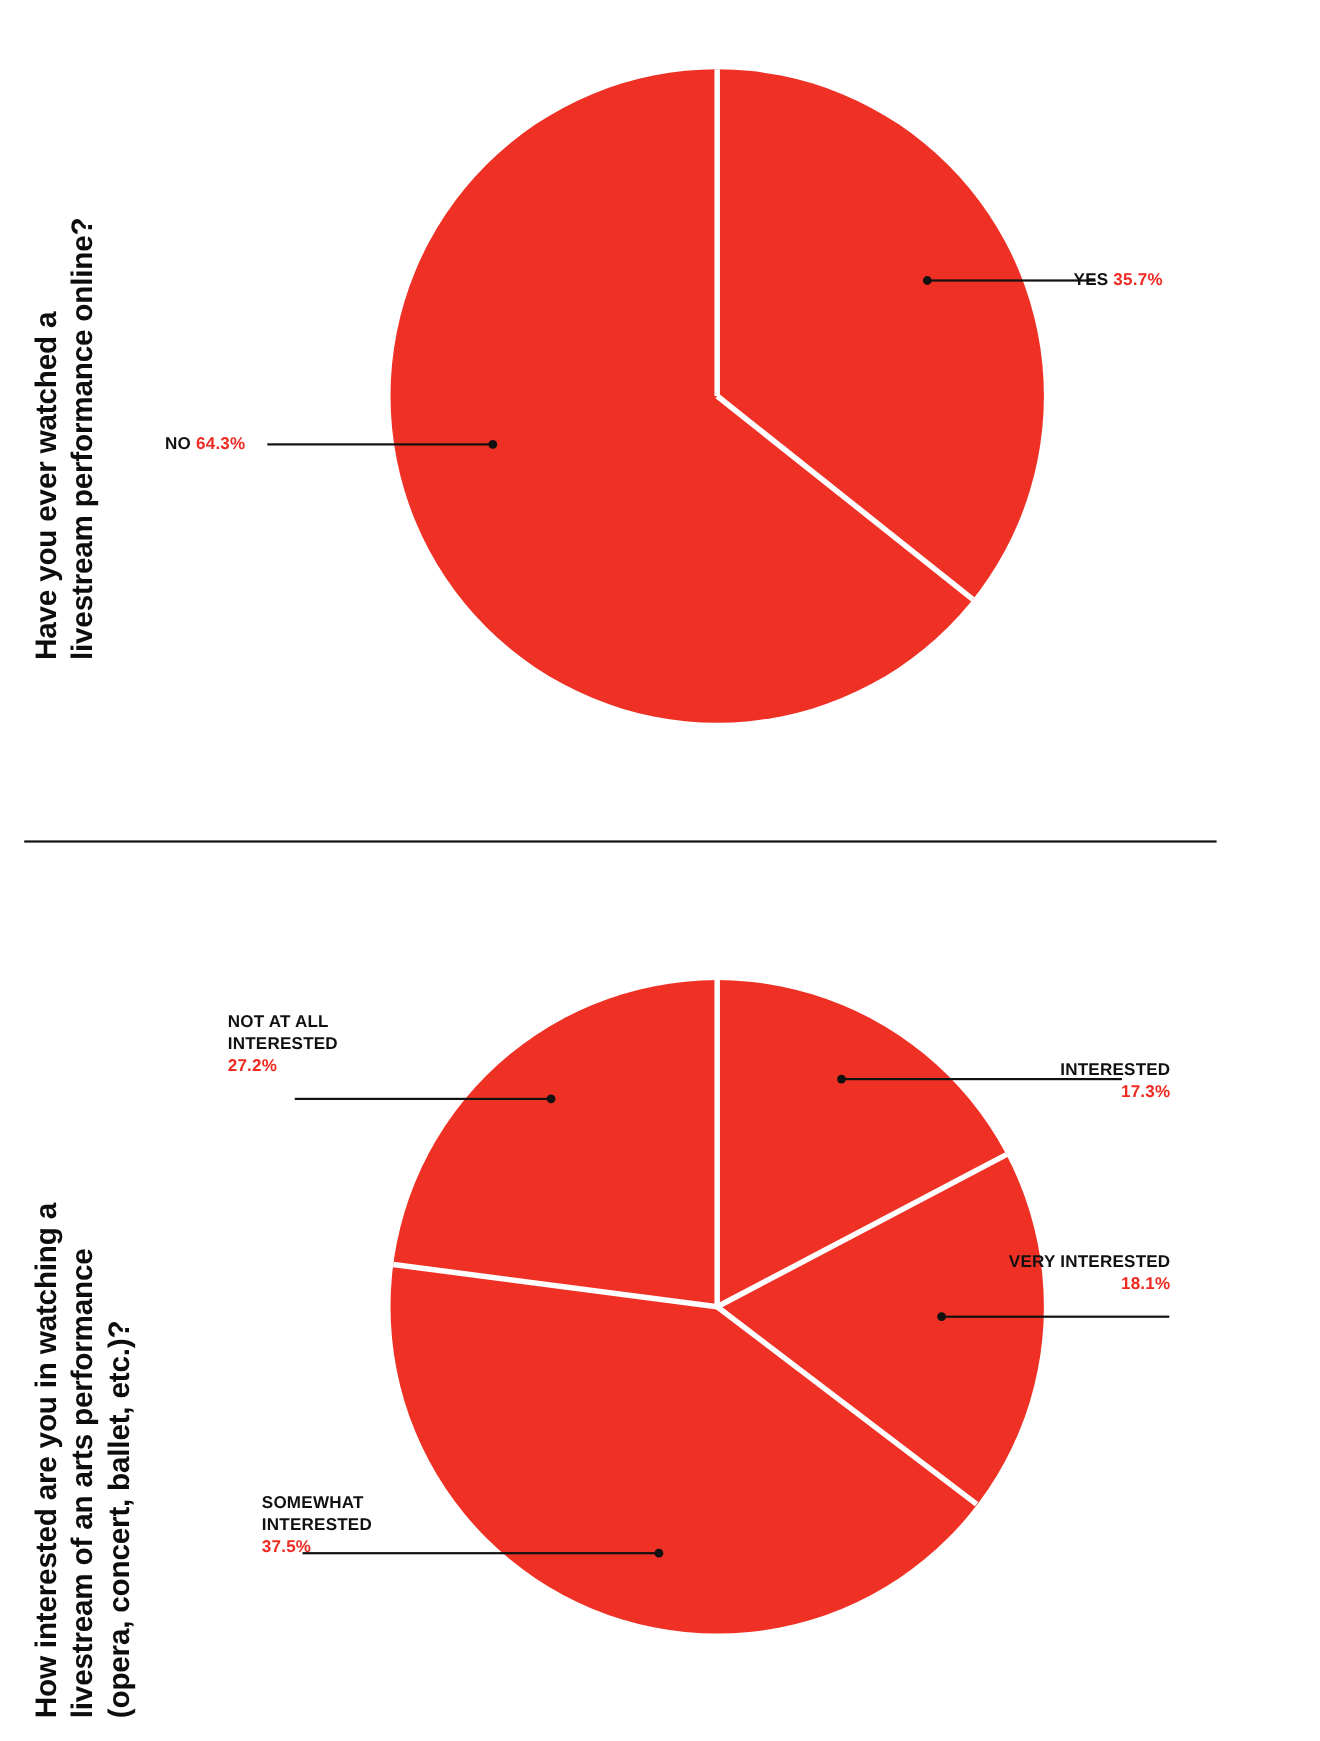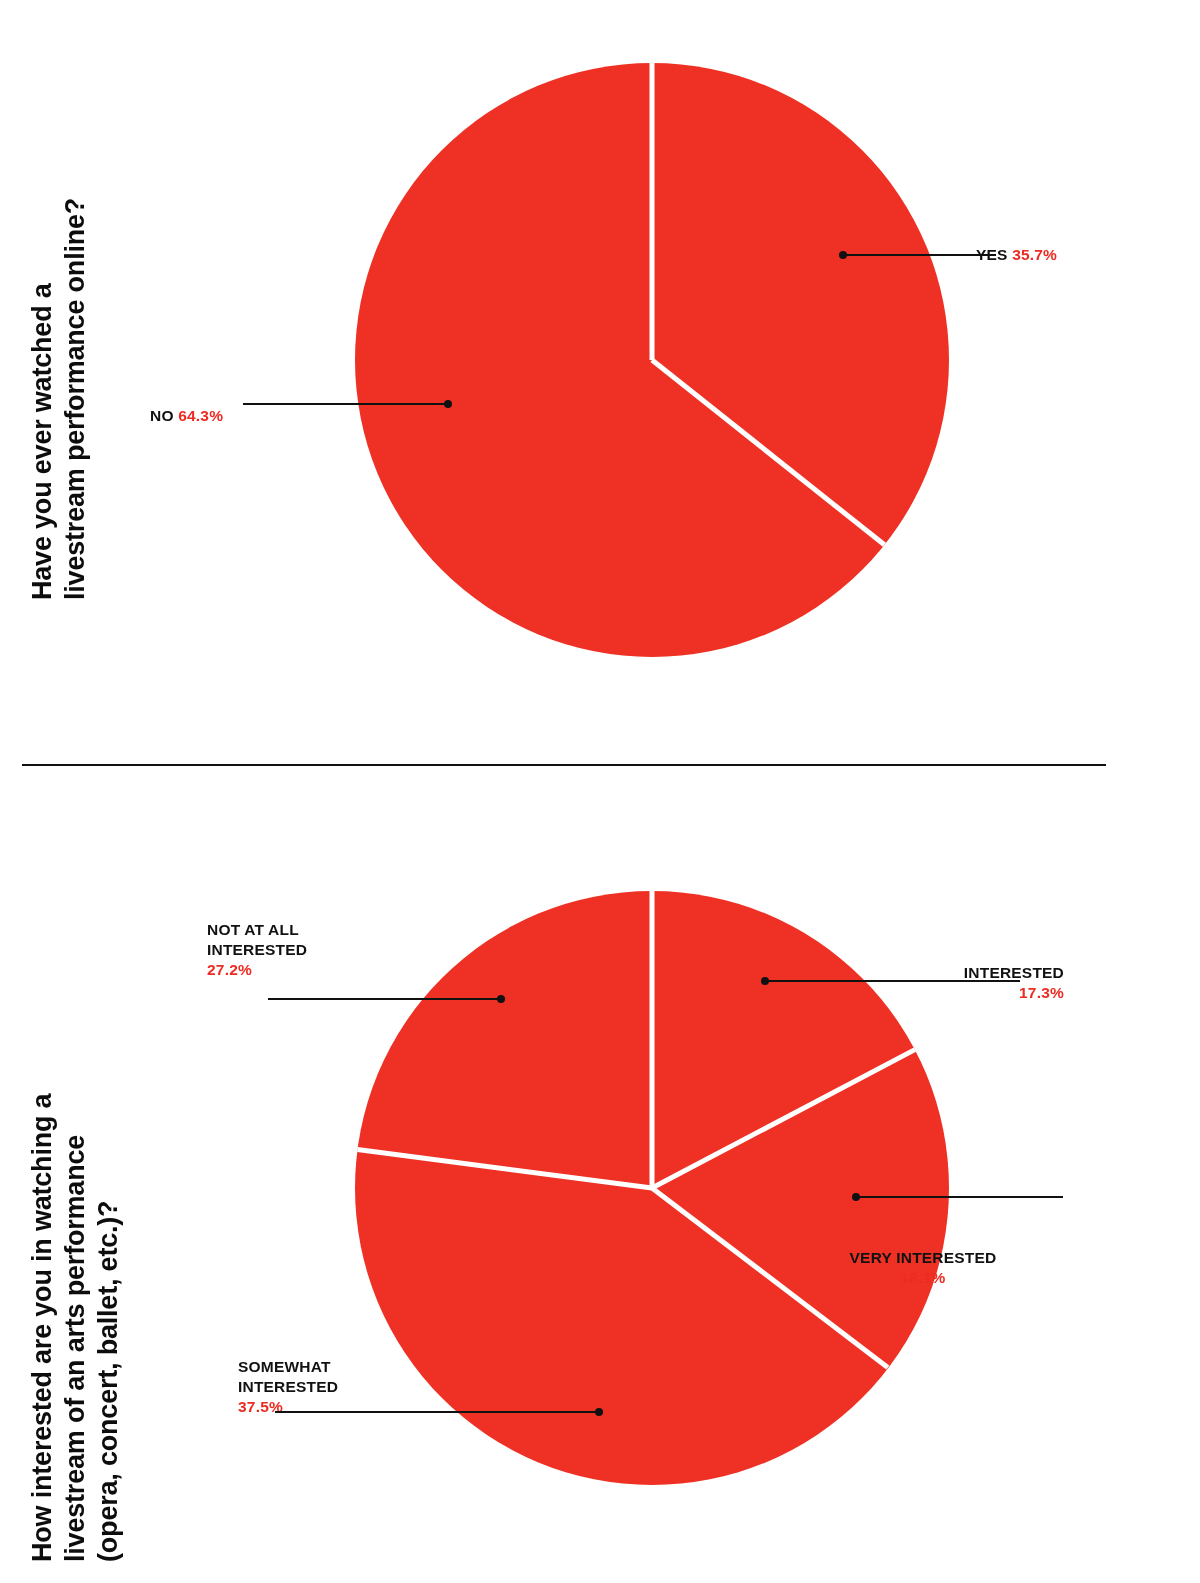--- a/index.html
+++ b/index.html
@@ -83,28 +83,28 @@
     border-radius: 50%;
     background: #111111;
     top: -3px;
   }
   .leader .dot.at-right { right: -1px; }
   .leader .dot.at-left { left: -1px; }
 
   
   #c1-yes-label { left: 976px; top: 245px; }
   #c1-yes-leader { left: 840px; top: 254px; width: 156px; }
-  #c1-no-label  { left: 150px; top: 394px; margin-top: 12px; }
+  #c1-no-label  { left: 150px; top: 394px; }
   #c1-no-leader { left: 243px; top: 403px; width: 208px; }
 
   
   #c2-interested-label { left: 792px; top: 947px; width: 272px; }
   #c2-interested-leader { left: 762px; top: 980px; width: 258px; }
 
-  #c2-very-label { left: 782px; top: 1232px; width: 282px; text-align: center; }
+  #c2-very-label { left: 782px; top: 1122px; width: 282px; }
   #c2-very-leader { left: 853px; top: 1196px; width: 210px; }
 
   #c2-notatall-label { left: 207px; top: 920px; }
   #c2-notatall-leader { left: 268px; top: 998px; width: 236px; }
 
   #c2-somewhat-label { left: 207px; top: 1357px; margin-left: 31px; }
   #c2-somewhat-leader { left: 275px; top: 1411px; width: 327px; }
 </style>
 </head>
 <body>

